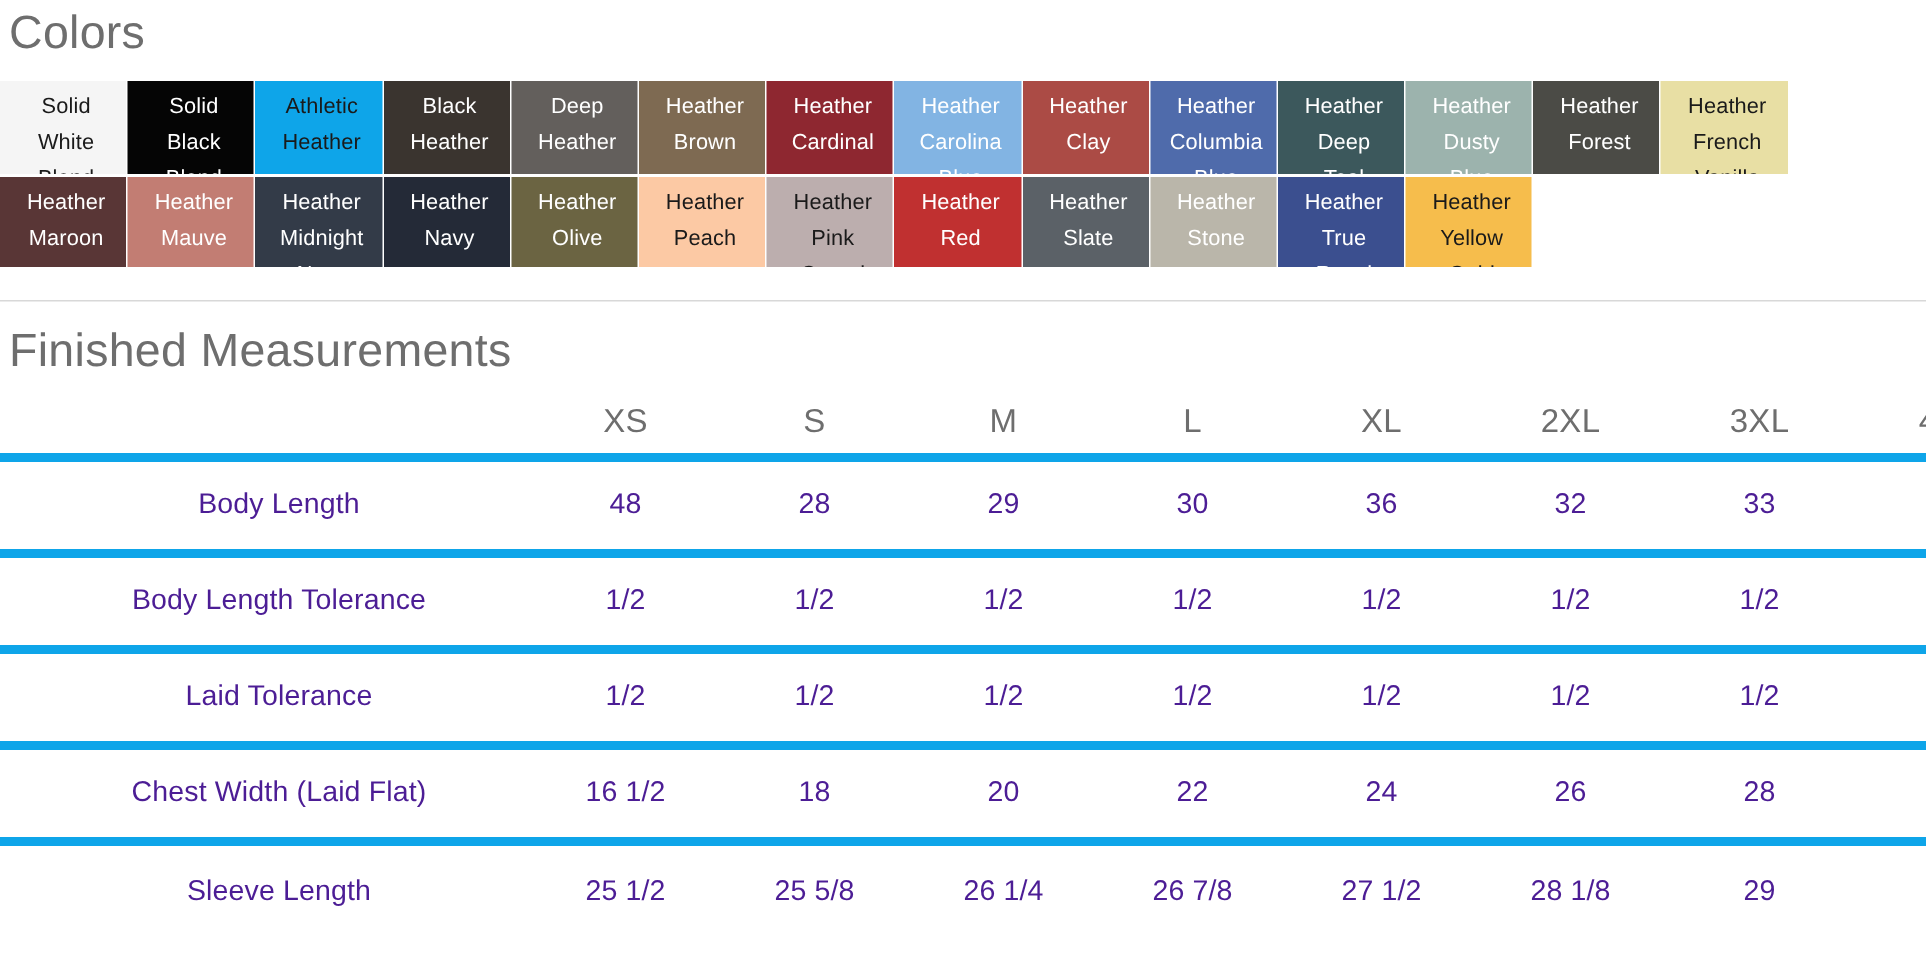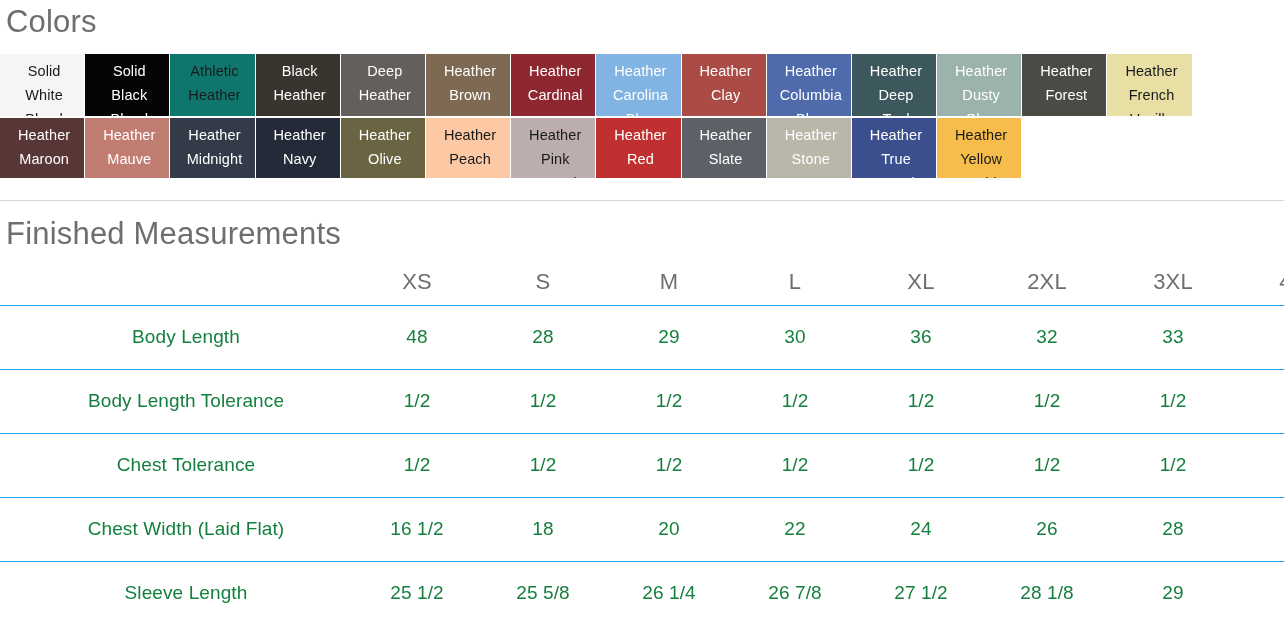--- a/index.html
+++ b/index.html
@@ -92,23 +92,23 @@
     font-size: 22px;
     font-weight: bold;
     color: #6e6e6e;
     letter-spacing: 0.2px;
     padding-bottom: 6px;
   }
   thead th.hdr-label { font-size: 0; }
 
   tbody tr { height: 64px; }
   tbody td {
-    border-top: 1px solid #0ea5e9;
+    border-top: 6px solid #0ea5e9;
     font-size: 19px;
-    color: #15803d;
+    color: #4c1d95;
     height: 64px;
   }
   tbody td.row-label { padding-left: 18px; letter-spacing: 0.1px; }
   tbody td.val { letter-spacing: 0.1px; }
 </style>
 </head>
 <body>
 
 <h1 class="section-title" id="colors-title">Colors</h1>
 
@@ -117,21 +117,21 @@
       <div class="swatch light" style="background: rgb(245, 245, 245);">
         <span class="swatch-label">Solid
 White
 Blend</span>
       </div>
       <div class="swatch dark" style="background: rgb(5, 5, 5);">
         <span class="swatch-label">Solid
 Black
 Blend</span>
       </div>
-      <div class="swatch light" style="background: #0f766e;">
+      <div class="swatch light" style="background: #0ea5e9;">
         <span class="swatch-label">Athletic
 Heather</span>
       </div>
       <div class="swatch dark" style="background: rgb(58, 52, 47);">
         <span class="swatch-label">Black
 Heather</span>
       </div>
       <div class="swatch dark" style="background: rgb(99, 95, 92);">
         <span class="swatch-label">Deep
 Heather</span>
@@ -280,21 +280,21 @@
         <td class="val">1/2</td>
         <td class="val">1/2</td>
         <td class="val">1/2</td>
         <td class="val">1/2</td>
         <td class="val">1/2</td>
         <td class="val">1/2</td>
         <td class="val">1/2</td>
         <td class="val"></td>
       </tr>
       <tr>
-        <td class="row-label">Chest Tolerance</td>
+        <td class="row-label">Laid Tolerance</td>
         <td class="val">1/2</td>
         <td class="val">1/2</td>
         <td class="val">1/2</td>
         <td class="val">1/2</td>
         <td class="val">1/2</td>
         <td class="val">1/2</td>
         <td class="val">1/2</td>
         <td class="val"></td>
       </tr>
       <tr>

